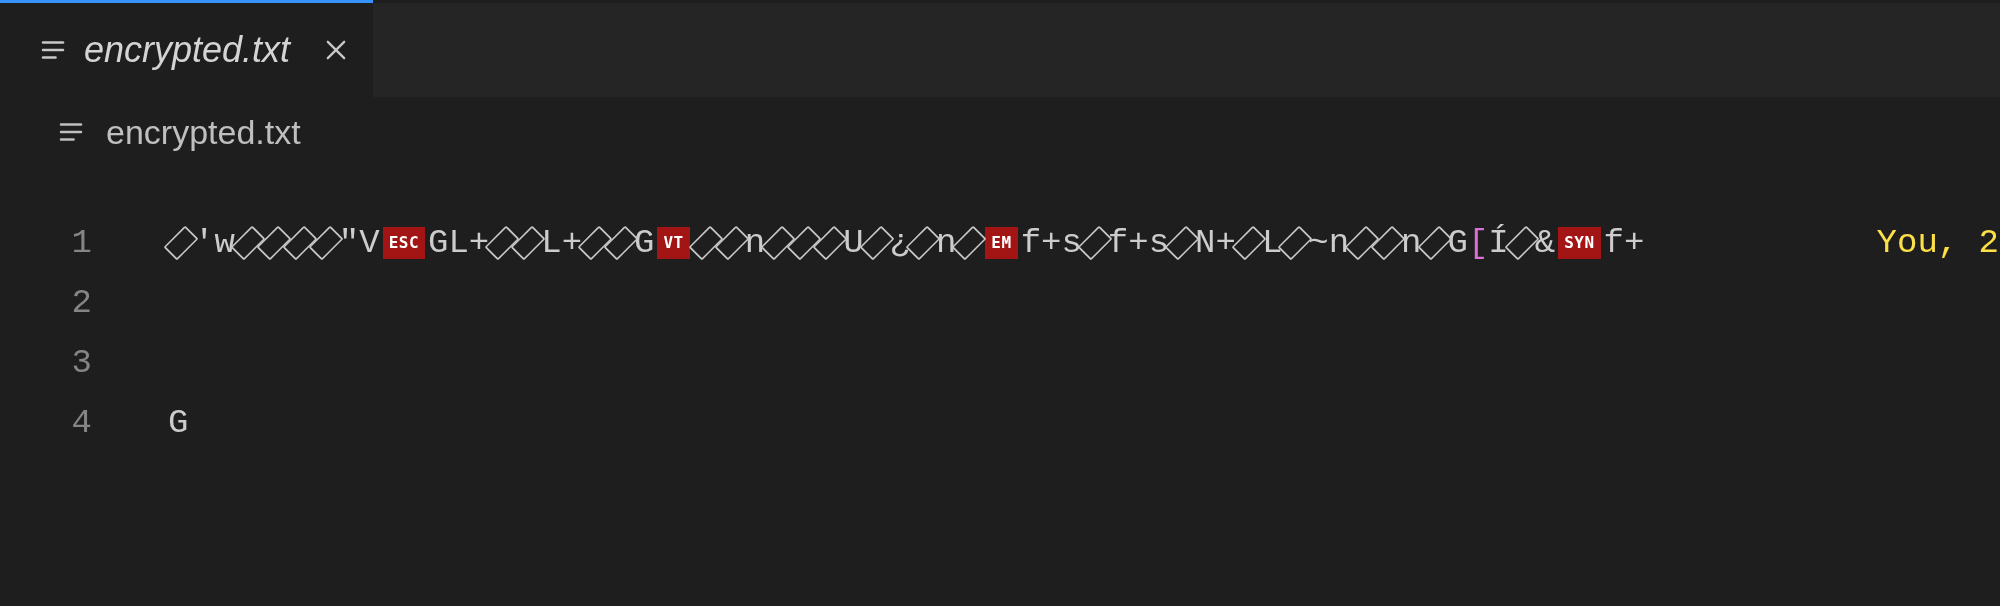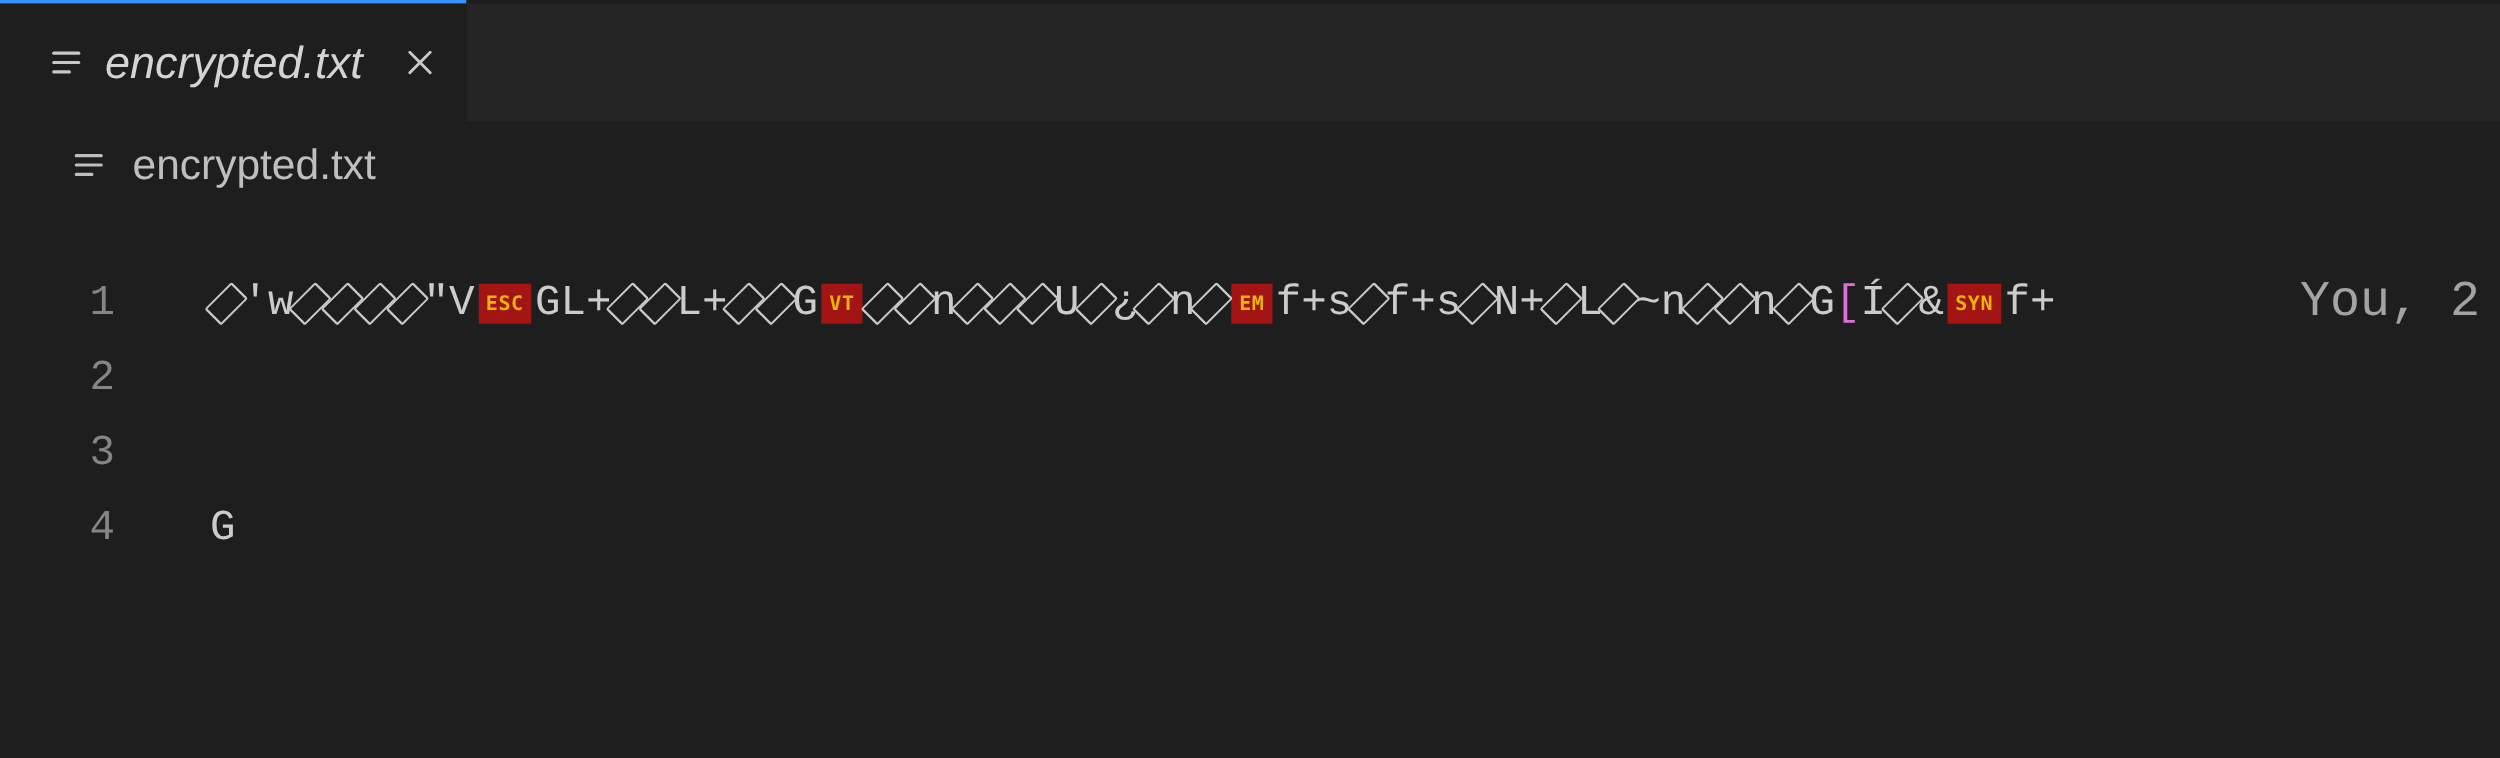--- a/index.html
+++ b/index.html
@@ -58,30 +58,30 @@
   .line { height:60px; line-height:60px; white-space:pre; display:flex; align-items:center; }
 
   .unk {
     display:inline-flex; width:24px; height:34px;
     border:2px solid #c8c8c8; border-radius:2px;
     margin:0 1px;
     transform:rotate(45deg) scale(.78,.9);
   }
   .ctrl {
     display:inline-flex; align-items:center; justify-content:center;
-    background:#a31515; color:#eab308;
+    background:#a31515; color:#ffffff;
     font-size:16px; font-weight:700; letter-spacing:.5px;
     padding:4px 6px; margin:0 3px; height:32px;
     font-family:"Menlo","Consolas",monospace;
     line-height:1;
   }
   .brkt { color:#da70d6; }
   .inlinehint {
     position:absolute; right:0; top:0; height:60px; line-height:60px;
-    color:#a3a3a3; font-size:40px; padding-right:16px;
+    color:#fde047; font-size:34px; padding-right:1px;
   }
 </style>
 </head>
 <body>
 
 <div class="bar">
     <div class="sel"></div>
   </div>
 
 <div class="tabrow">

